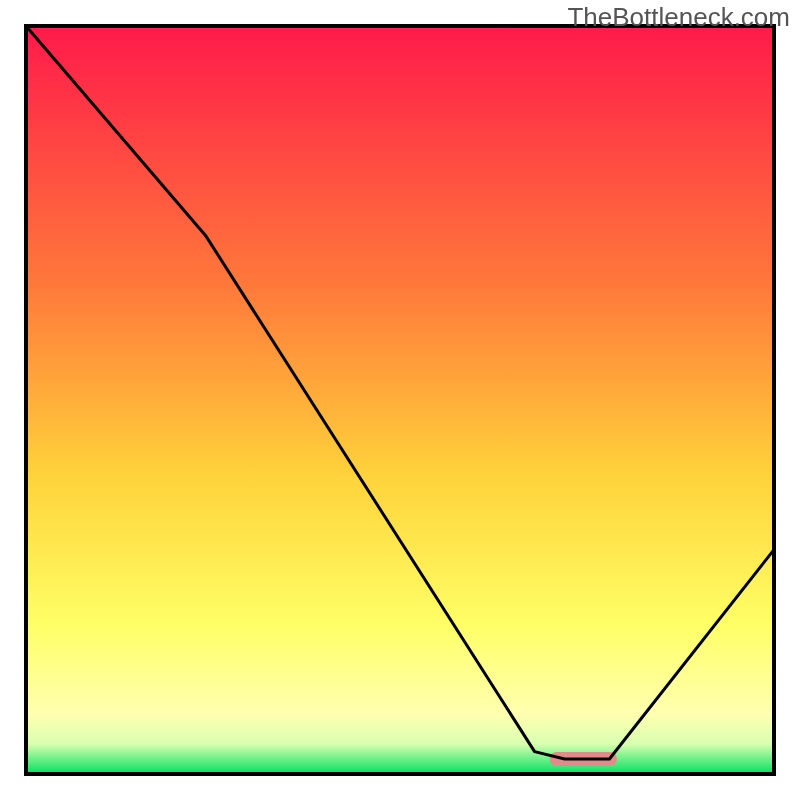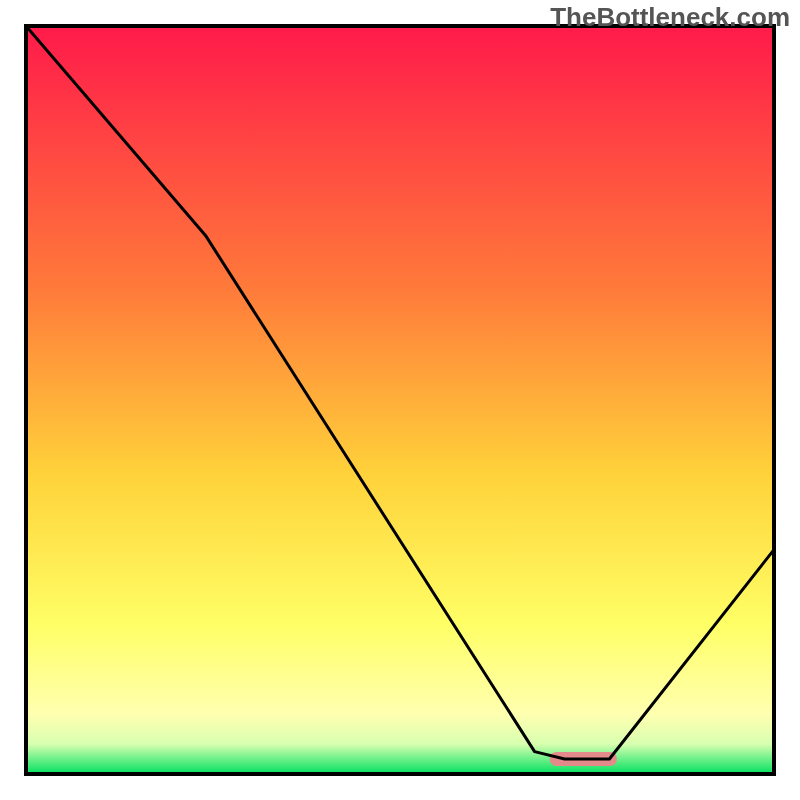--- a/index.html
+++ b/index.html
@@ -13,21 +13,21 @@
   .container {
     position: relative;
     width: 800px;
     height: 800px;
   }
   .watermark {
     position: absolute;
     top: 2px;
     right: 10px;
     font-size: 26px;
-    font-weight: bold;
+    font-weight: normal;
     color: #555555;
     z-index: 10;
   }
   svg {
     display: block;
   }
 </style>
 </head>
 <body>
 

